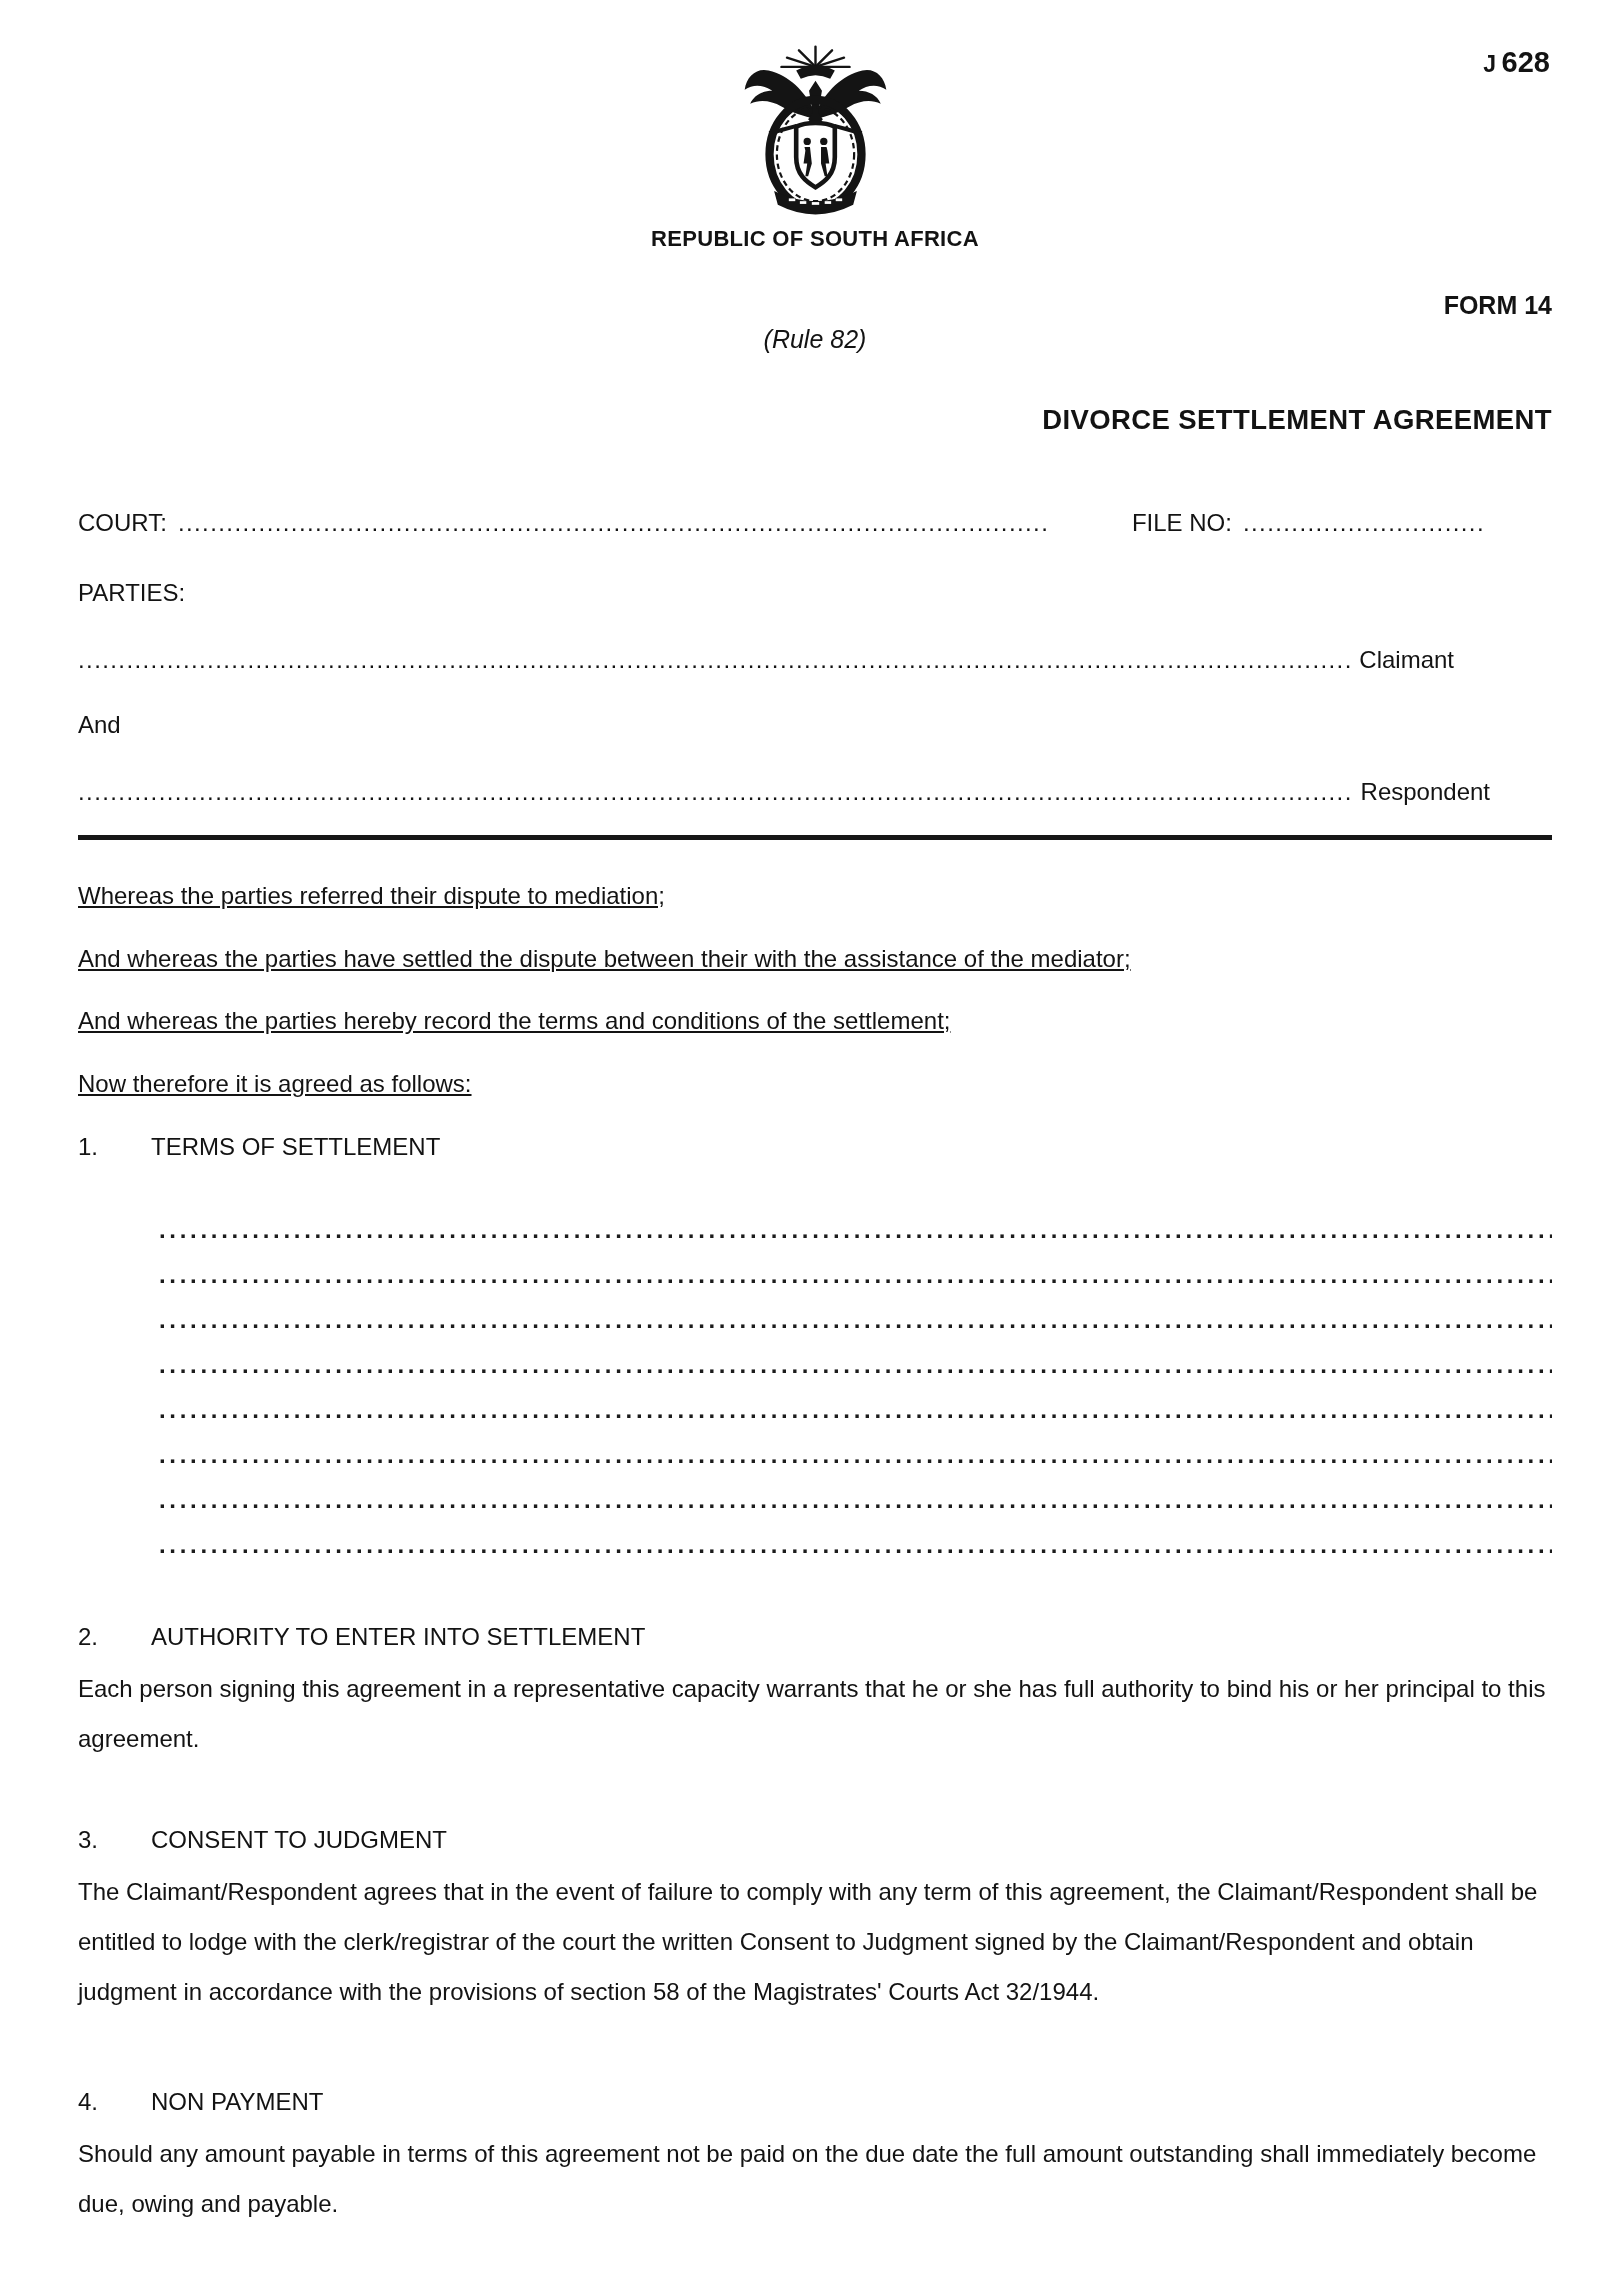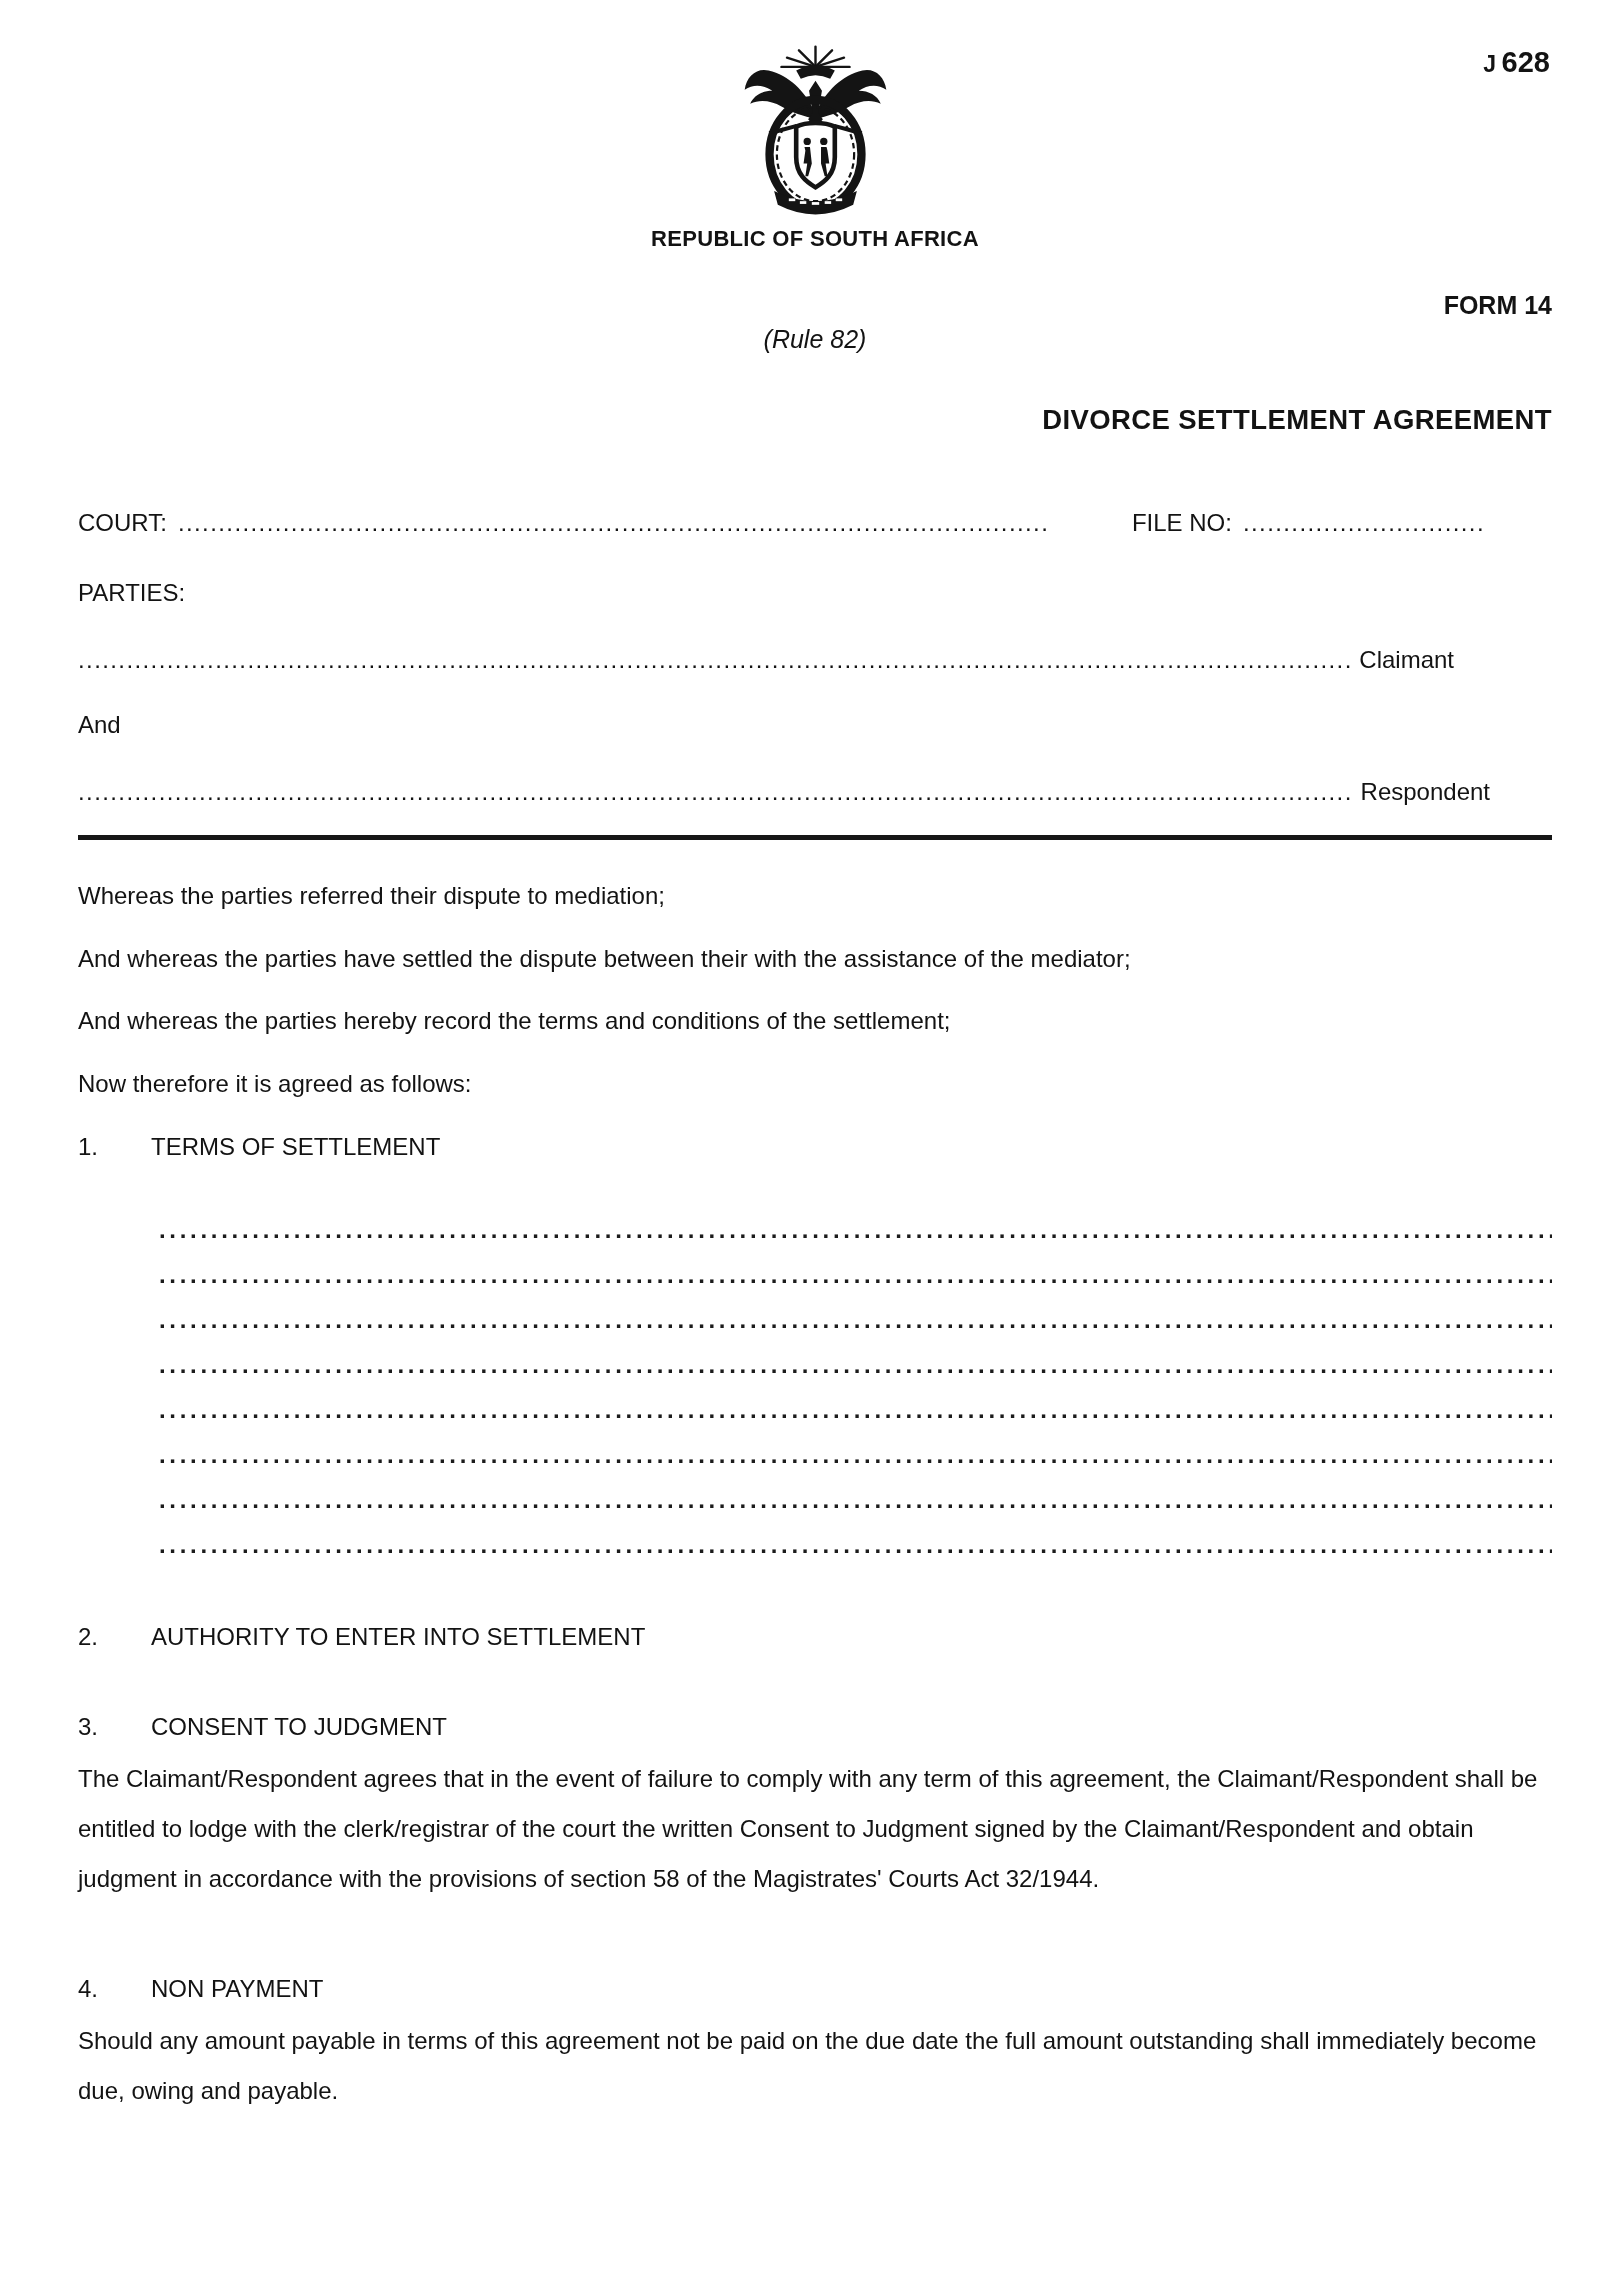--- a/index.html
+++ b/index.html
@@ -24,21 +24,21 @@
   .dots-file{width:244px;margin-left:11px;}
   .parties-label{margin-top:42px;}
   .party-row{display:flex;align-items:baseline;margin-top:39px;}
   .party-row .leader{flex:1 1 auto;min-width:0;}
   .party-label{flex:none;margin-left:9.2px;}
   .claimant-row{width:1376px;}
   .and-label{margin-top:37px;}
   .respondent-row{width:1412px;}
   .divider-rule{height:5.5px;background:#161616;margin-top:29px;}
   .recitals{margin-top:42px;}
-  .recitals p{margin:0 0 35px 0;line-height:27.5px;}
+  .recitals p{margin:0 0 35px 0;line-height:27.5px;text-decoration:underline;}
   .section-heading{display:flex;line-height:29px;}
   .sec-num{width:73px;flex:none;}
   .sec-title{flex:1;}
   .blank-lines{margin:46px 0 0 81px;}
   .blank-line{height:45px;line-height:45px;overflow:hidden;white-space:nowrap;
     letter-spacing:3.7px;font-size:24px;font-weight:700;color:#1b1b1b;}
   .sec-body{line-height:50px;margin:13px 0 0 0;}
   .hs2{margin-top:55px;}
   .hs3{margin-top:61px;}
   .hs4{margin-top:70px;}
@@ -136,20 +136,21 @@
     <div class="blank-line">........................................................................................................................................................................................................................................................................................................................................</div>
     <div class="blank-line">........................................................................................................................................................................................................................................................................................................................................</div>
     <div class="blank-line">........................................................................................................................................................................................................................................................................................................................................</div>
     <div class="blank-line">........................................................................................................................................................................................................................................................................................................................................</div>
   </div>
 
   <div class="section-heading hs2">
     <span class="sec-num">2.</span>
     <span class="sec-title">AUTHORITY TO ENTER INTO SETTLEMENT</span>
   </div>
+  <p class="sec-body">Each person signing this agreement in a representative capacity warrants that he or she has full authority to bind his or her principal to this agreement.</p>
 
   <div class="section-heading hs3">
     <span class="sec-num">3.</span>
     <span class="sec-title">CONSENT TO JUDGMENT</span>
   </div>
   <p class="sec-body">The Claimant/Respondent agrees that in the event of failure to comply with any term of this agreement, the Claimant/Respondent shall be entitled to lodge with the clerk/registrar of the court the written Consent to Judgment signed by the Claimant/Respondent and obtain judgment in accordance with the provisions of section 58 of the Magistrates' Courts Act 32/1944.</p>
 
   <div class="section-heading hs4">
     <span class="sec-num">4.</span>
     <span class="sec-title">NON PAYMENT</span>

